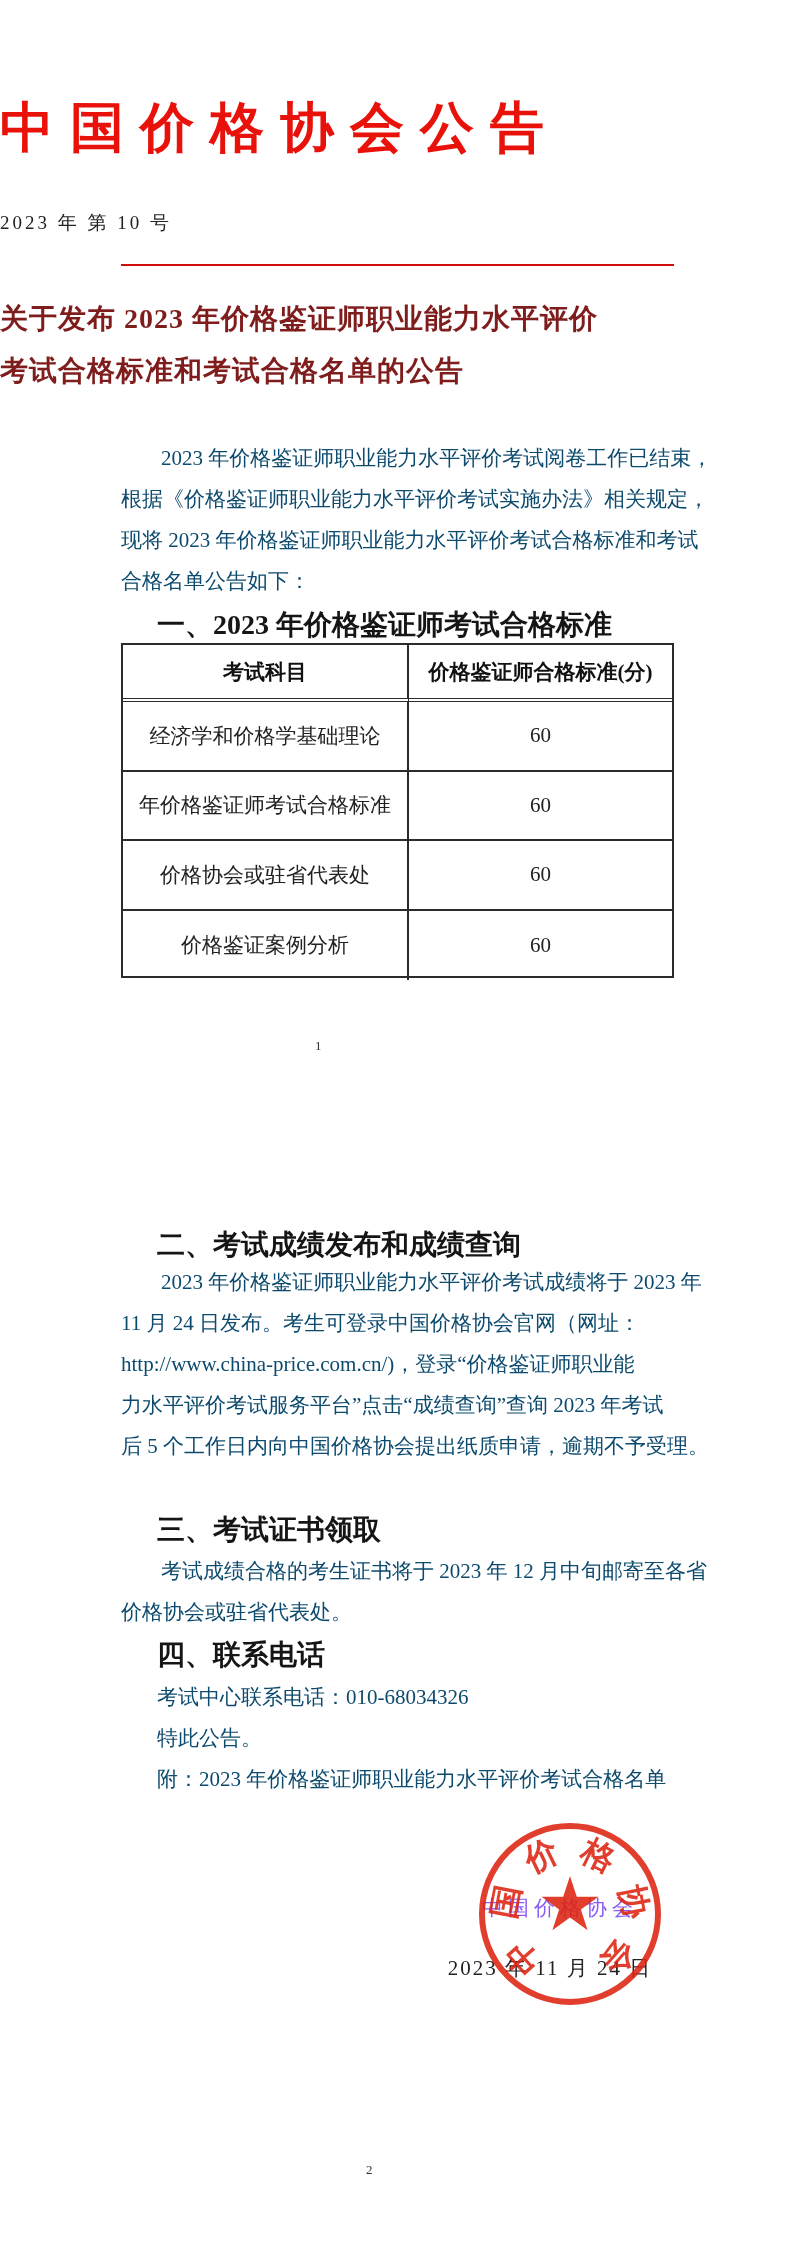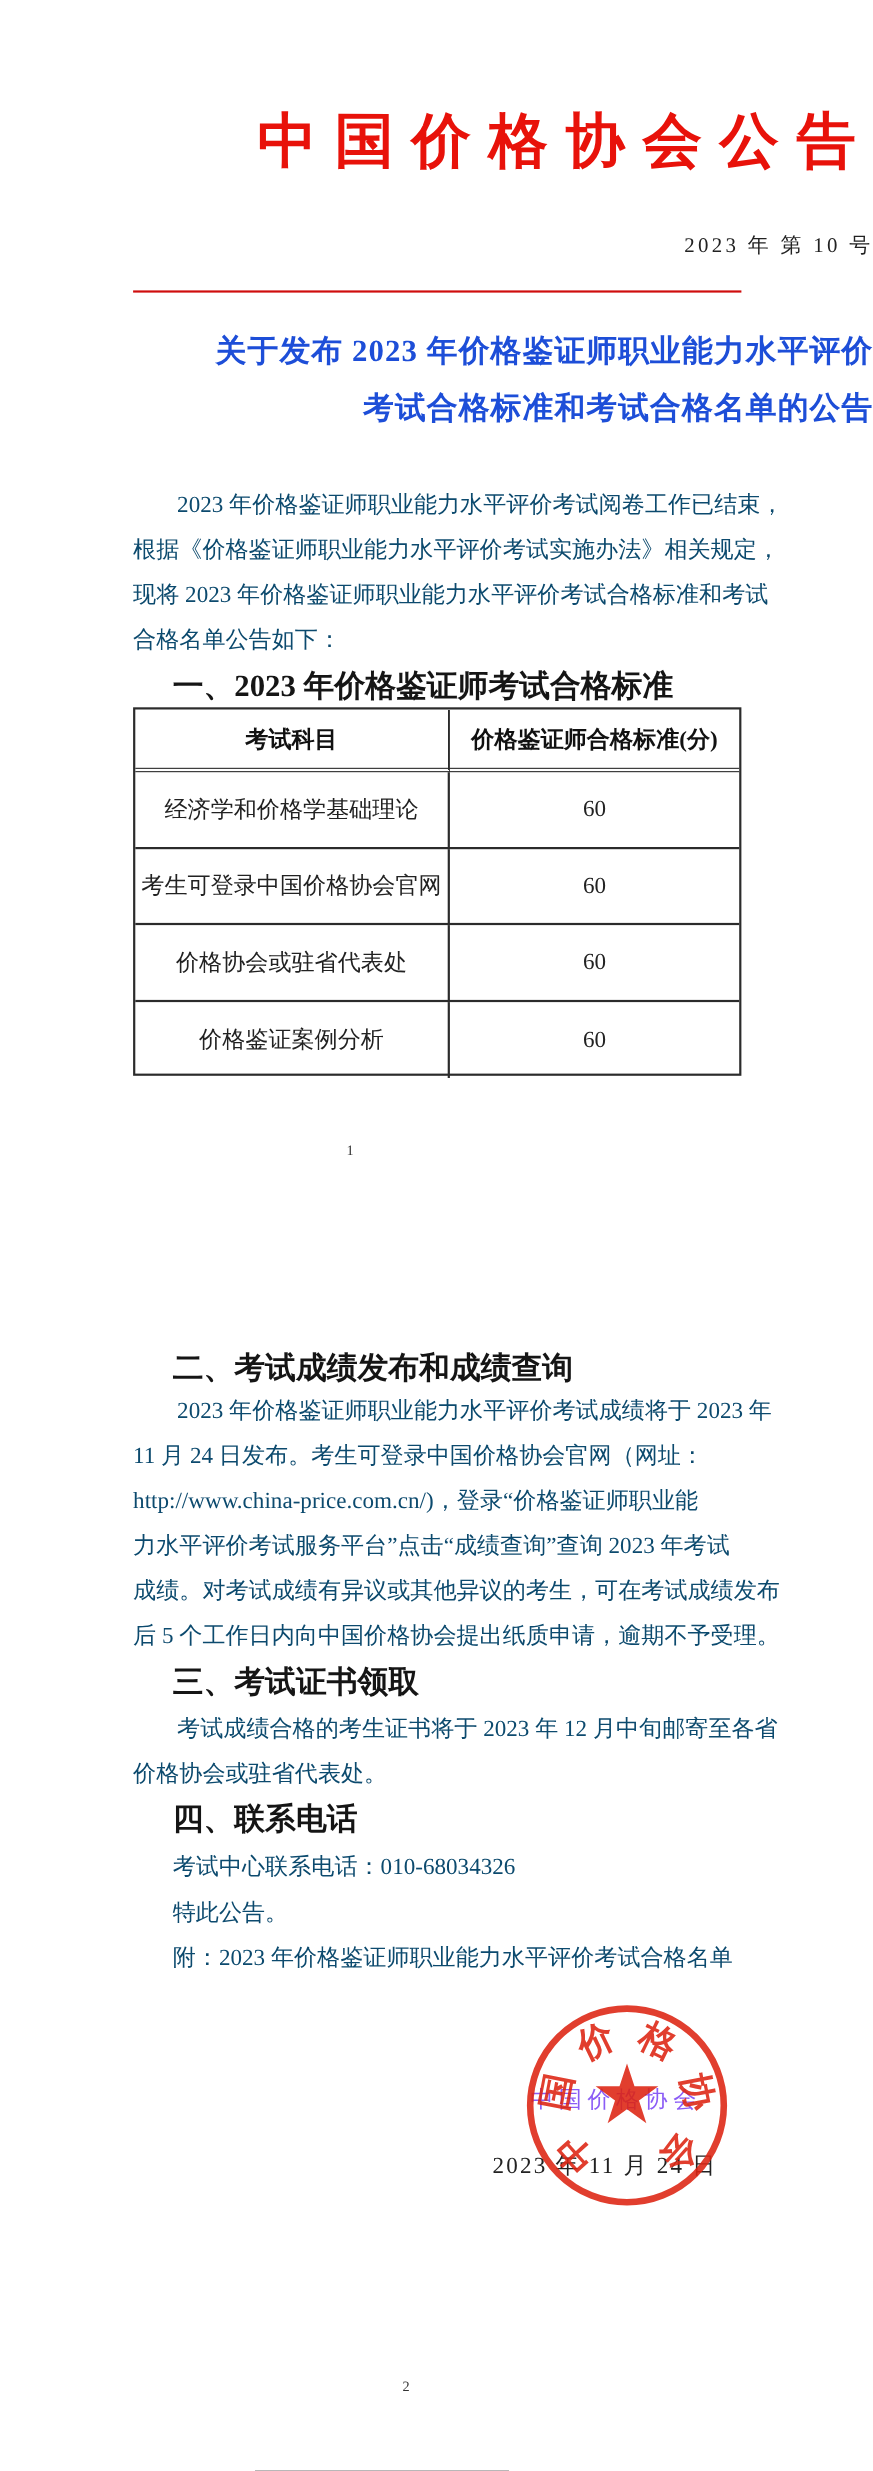--- a/index.html
+++ b/index.html
@@ -6,40 +6,40 @@
   .page{
     position:relative;
     width:794px;height:2246px;
     margin:0 auto;
     background:#ffffff;
     font-family:"Liberation Serif","DejaVu Serif",serif;
     color:#1d1d1d;
     overflow:hidden;
   }
   .abs{position:absolute;}
-  .centered{left:0;width:794px;text-align:right;}
+  .centered{left:0;width:794px;text-align:left;}
   .masthead{
     top:92px;
     font-size:54px;font-weight:bold;
     color:#e8120a;
     letter-spacing:16px;
     white-space:nowrap;
   }
   .issue-no{
     top:210px;
     font-size:19px;
     letter-spacing:3px;
     color:#222;
   }
   .red-rule{
     top:264px;left:121px;width:553px;height:2px;
     background:#cf0d0d;
   }
   .doc-title{
-    font-size:28px;font-weight:bold;color:#1d4ed8;
+    font-size:28px;font-weight:bold;color:#7f1d1d;
     letter-spacing:1px;white-space:nowrap;
   }
   .doc-title.l1{top:300px;}
   .doc-title.l2{top:352px;}
   .bodyblock{
     left:121px;width:553px;
     font-size:21px;line-height:41px;
     color:#0c4a6e;
     text-align:left;
   }
@@ -113,40 +113,39 @@
 
   <div class="abs sec-heading" style="top:604px;">一、2023 年价格鉴证师考试合格标准</div>
 
   <div class="abs score-table">
     <div class="cell head">考试科目</div>
     <div class="cell head last-col">价格鉴证师合格标准(分)</div>
 
     <div class="cell">经济学和价格学基础理论</div>
     <div class="cell last-col">60</div>
 
-    <div class="cell">考生可登录中国价格协会官网</div>
+    <div class="cell">年价格鉴证师考试合格标准</div>
     <div class="cell last-col">60</div>
 
     <div class="cell">价格协会或驻省代表处</div>
     <div class="cell last-col">60</div>
 
     <div class="cell last-row">价格鉴证案例分析</div>
     <div class="cell last-col last-row">60</div>
   </div>
 
   <div class="abs page-num" style="top:1038px;left:315px;">1</div>
 
   <div class="abs sec-heading" style="top:1224px;">二、考试成绩发布和成绩查询</div>
 
   <div class="abs bodyblock" style="top:1262px;">
     <span class="line indent">2023 年价格鉴证师职业能力水平评价考试成绩将于 2023 年</span>
     <span class="line">11 月 24 日发布。考生可登录中国价格协会官网（网址：</span>
     <span class="line">http://www.china-price.com.cn/)，登录“价格鉴证师职业能</span>
     <span class="line">力水平评价考试服务平台”点击“成绩查询”查询 2023 年考试</span>
-    <span class="line">成绩。对考试成绩有异议或其他异议的考生，可在考试成绩发布</span>
     <span class="line">后 5 个工作日内向中国价格协会提出纸质申请，逾期不予受理。</span>
   </div>
 
   <div class="abs sec-heading" style="top:1509px;">三、考试证书领取</div>
 
   <div class="abs bodyblock" style="top:1551px;">
     <span class="line indent">考试成绩合格的考生证书将于 2023 年 12 月中旬邮寄至各省</span>
     <span class="line">价格协会或驻省代表处。</span>
   </div>
 

